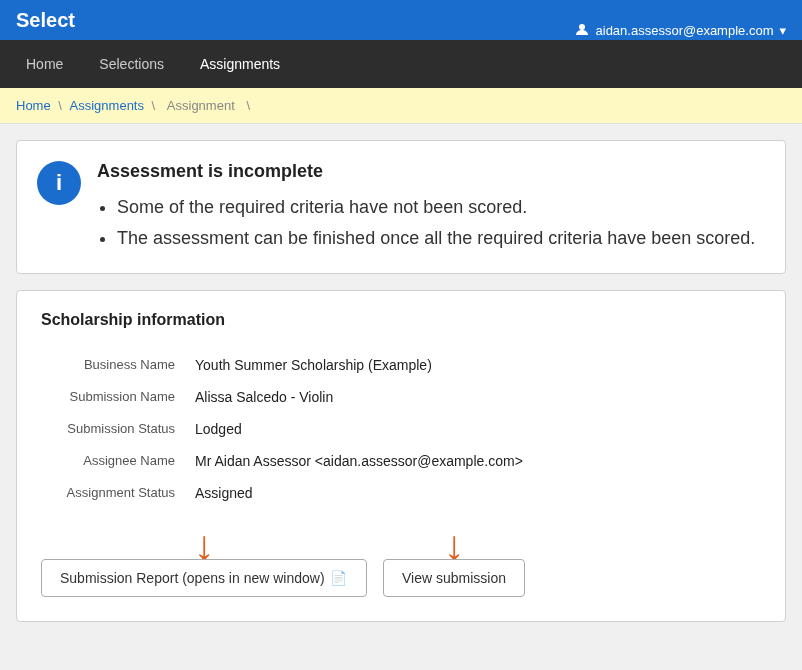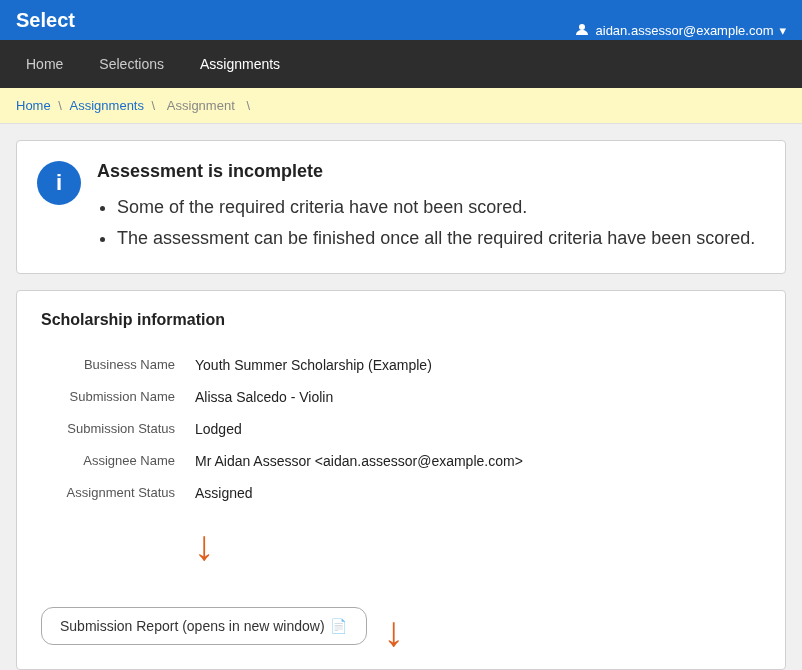--- a/index.html
+++ b/index.html
@@ -132,28 +132,27 @@
       white-space: nowrap;
     }
     .info-table tr td:last-child {
       color: #222;
       font-size: 14px;
     }
     .btn {
       padding: 10px 18px;
       border: 1px solid #aaa;
       background: white;
-      border-radius: 12px;
+      border-radius: 4px;
       cursor: pointer;
       font-size: 14px;
       color: #333;
       display: flex;
       align-items: center;
       gap: 6px;
-      margin-top: 48px;
     }
 
     .user-icon-svg { width: 16px; height: 16px; }
     .doc-icon { font-size: 14px; }
     .orange-arrow {
       color: #e06020;
       font-size: 42px;
       line-height: 1;
       display: inline-block;
       margin-bottom: -8px;
@@ -246,17 +245,20 @@
     <div style="display:flex; gap:16px; margin-top:16px; align-items:flex-end;">
       <div class="btn-with-arrow">
         <span class="orange-arrow">↓</span>
         <button class="btn">
           <span>Submission Report (opens in new window)</span>
           <span class="doc-icon">📄</span>
         </button>
       </div>
       <div class="btn-with-arrow">
         <span class="orange-arrow">↓</span>
+        <button class="btn">
+          <span>View submission</span>
+        </button>
       </div>
     </div>
 
   </div>
 </div>
 
 </body></html>

